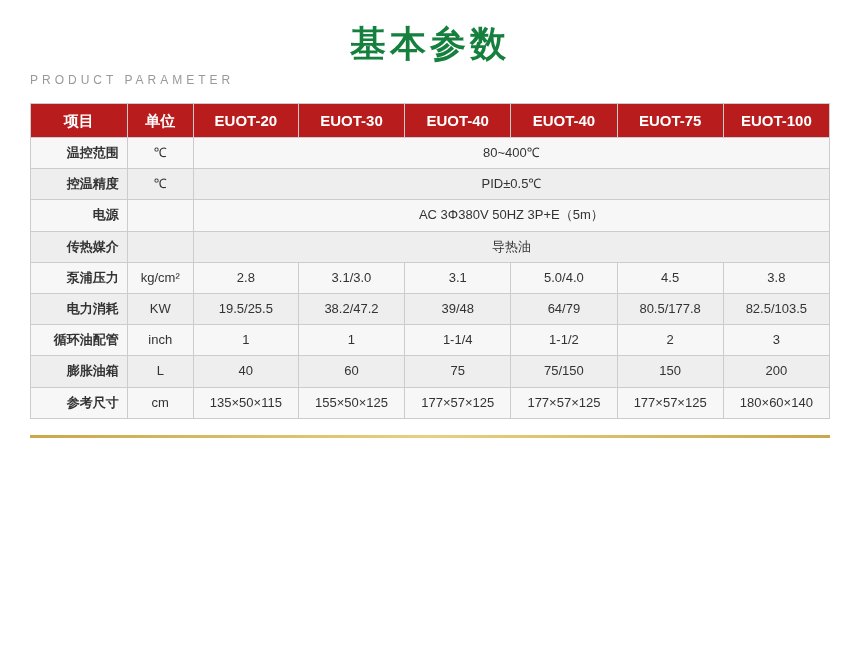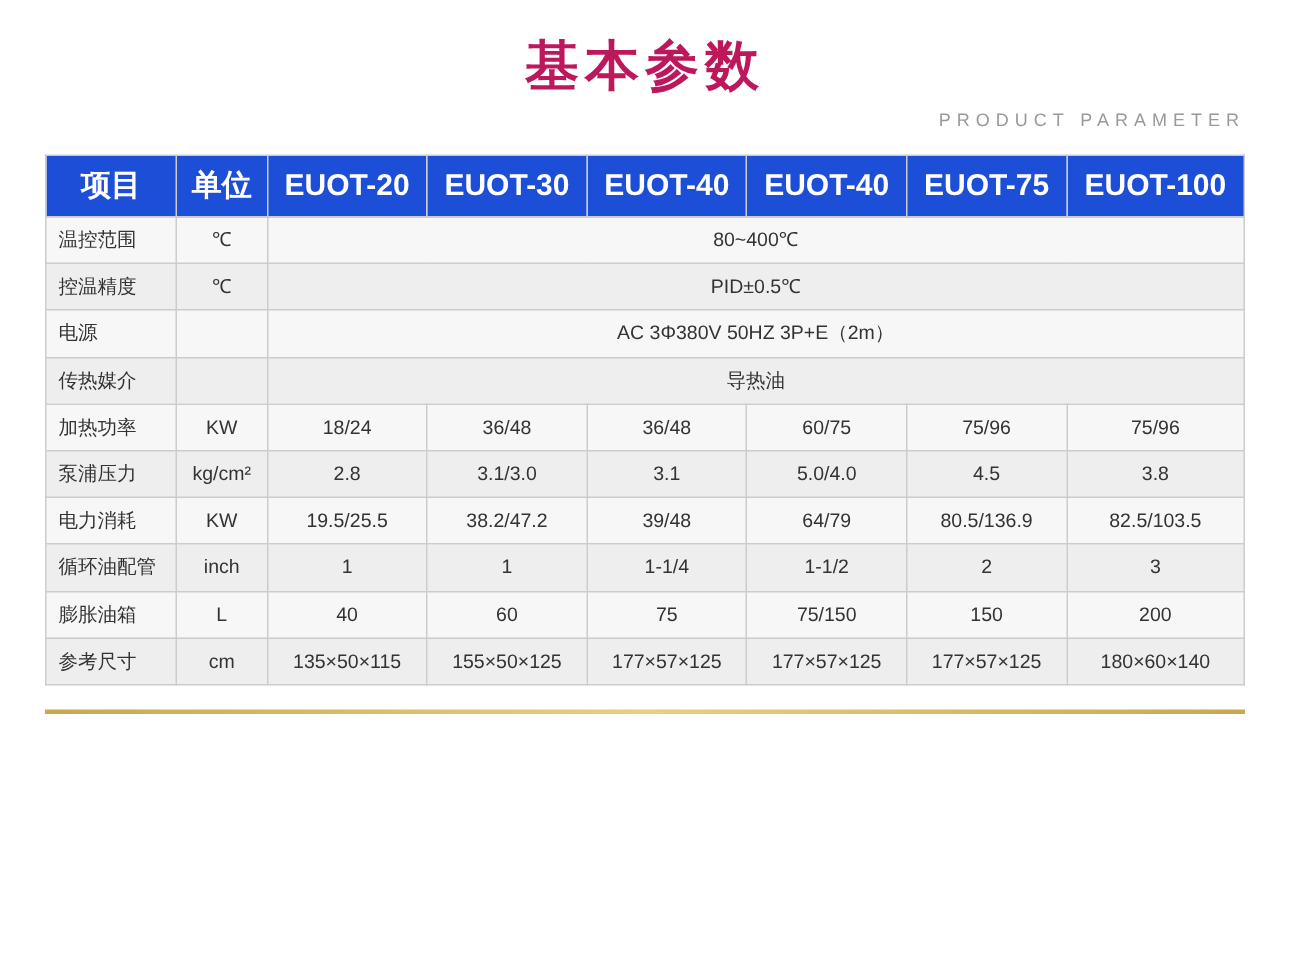--- a/index.html
+++ b/index.html
@@ -11,59 +11,59 @@
       width: 860px;
       min-height: 647px;
     }
     .page-wrapper {
       padding: 20px 30px 20px 30px;
     }
     .page-title {
       text-align: center;
       font-size: 36px;
       font-weight: bold;
-      color: #be185d;
+      color: #15803d;
       margin-bottom: 4px;
       letter-spacing: 4px;
     }
     .page-subtitle {
-      text-align: right;
+      text-align: left;
       font-size: 12px;
       color: #999;
       letter-spacing: 4px;
       margin-bottom: 16px;
     }
     table {
       width: 100%;
       border-collapse: collapse;
     }
     th, td {
       border: 1px solid #ccc;
       padding: 6px 8px;
       text-align: center;
       vertical-align: middle;
       line-height: 1.4;
     }
     thead tr {
-      background-color: #1d4ed8;
+      background-color: #b91c1c;
       color: #fff;
       font-weight: bold;
-      font-size: 20px;
+      font-size: 15px;
       border-radius: 10px;
     }
     tbody tr:nth-child(odd) {
       background-color: #f7f7f7;
     }
     tbody tr:nth-child(even) {
       background-color: #eeeeee;
     }
     td.label-col {
-      font-weight: normal;
+      font-weight: bold;
       background-color: inherit;
-      text-align: left;
+      text-align: right;
     }
     .bottom-line {
       margin-top: 16px;
       height: 3px;
       background: linear-gradient(to right, #c8a84b, #e8d080, #c8a84b);
     }
   </style>
 </head>
 <body>
 
@@ -91,55 +91,45 @@
           <td colspan="6">80~400℃</td>
         </tr>
         <tr>
           <td class="label-col">控温精度</td>
           <td>℃</td>
           <td colspan="6">PID±0.5℃</td>
         </tr>
         <tr>
           <td class="label-col">电源</td>
           <td></td>
-          <td colspan="6">AC 3Φ380V 50HZ  3P+E（2m）</td>
+          <td colspan="6">AC 3Φ380V 50HZ  3P+E（5m）</td>
         </tr>
         <tr>
           <td class="label-col">传热媒介</td>
           <td></td>
           <td colspan="6">导热油</td>
-        </tr>
-        <tr>
-          <td class="label-col">加热功率</td>
-          <td>KW</td>
-          <td>18/24</td>
-          <td>36/48</td>
-          <td>36/48</td>
-          <td>60/75</td>
-          <td>75/96</td>
-          <td>75/96</td>
         </tr>
         <tr>
           <td class="label-col">泵浦压力</td>
           <td>kg/cm²</td>
           <td>2.8</td>
           <td>3.1/3.0</td>
           <td>3.1</td>
           <td>5.0/4.0</td>
           <td>4.5</td>
           <td>3.8</td>
         </tr>
         <tr>
           <td class="label-col">电力消耗</td>
           <td>KW</td>
           <td>19.5/25.5</td>
           <td>38.2/47.2</td>
           <td>39/48</td>
           <td>64/79</td>
-          <td>80.5/136.9</td>
+          <td>80.5/177.8</td>
           <td>82.5/103.5</td>
         </tr>
         <tr>
           <td class="label-col">循环油配管</td>
           <td>inch</td>
           <td>1</td>
           <td>1</td>
           <td>1-1/4</td>
           <td>1-1/2</td>
           <td>2</td>

